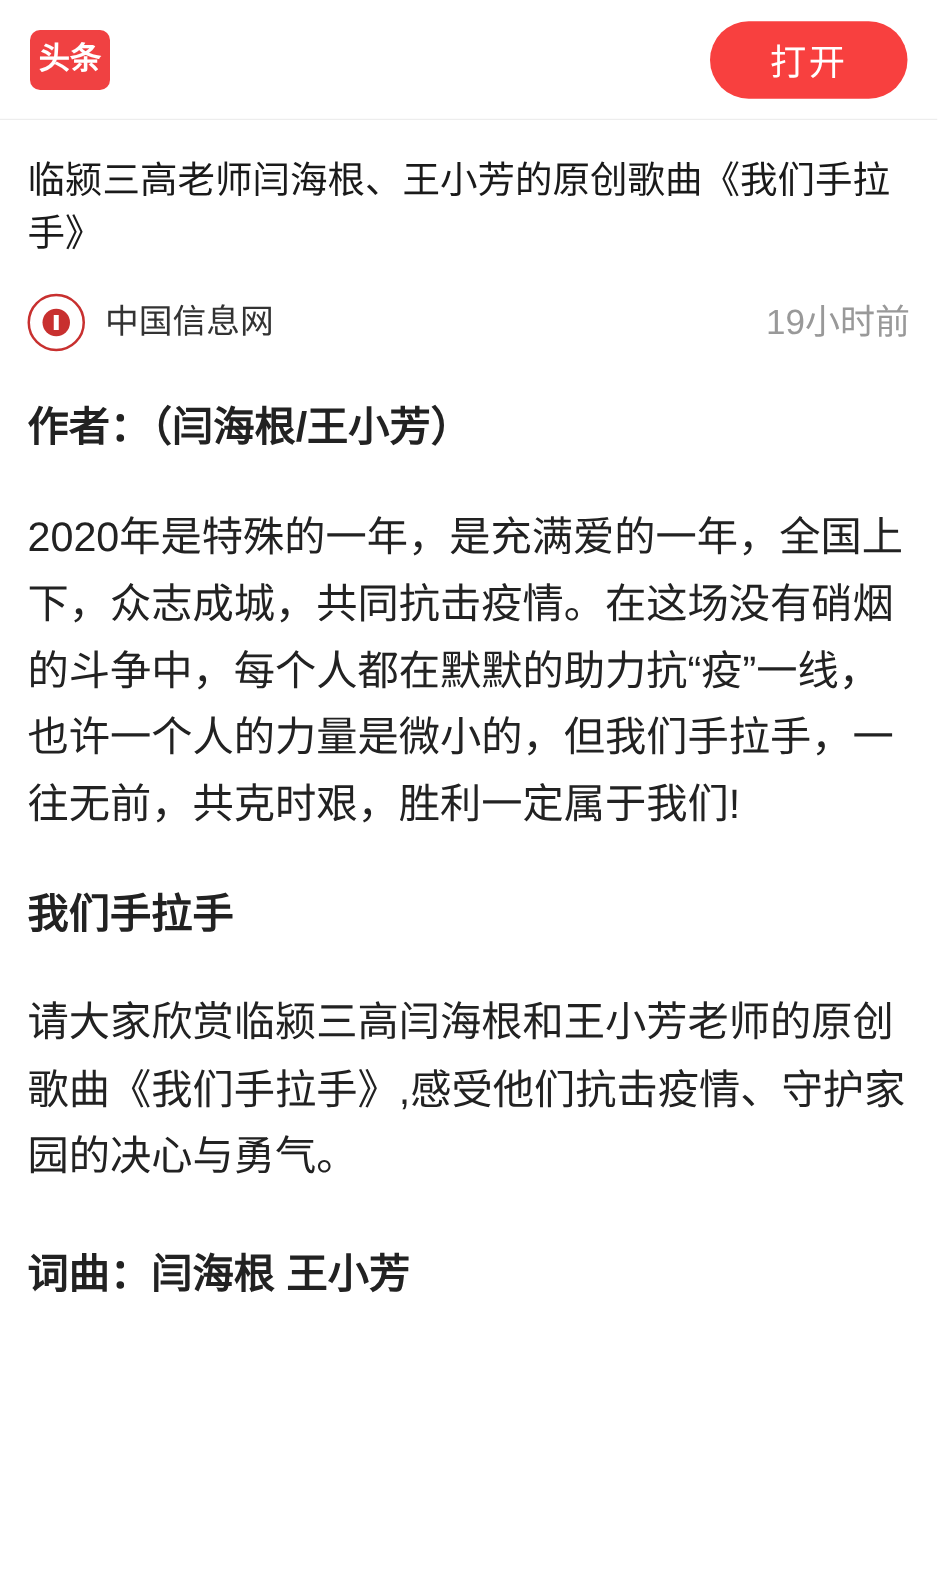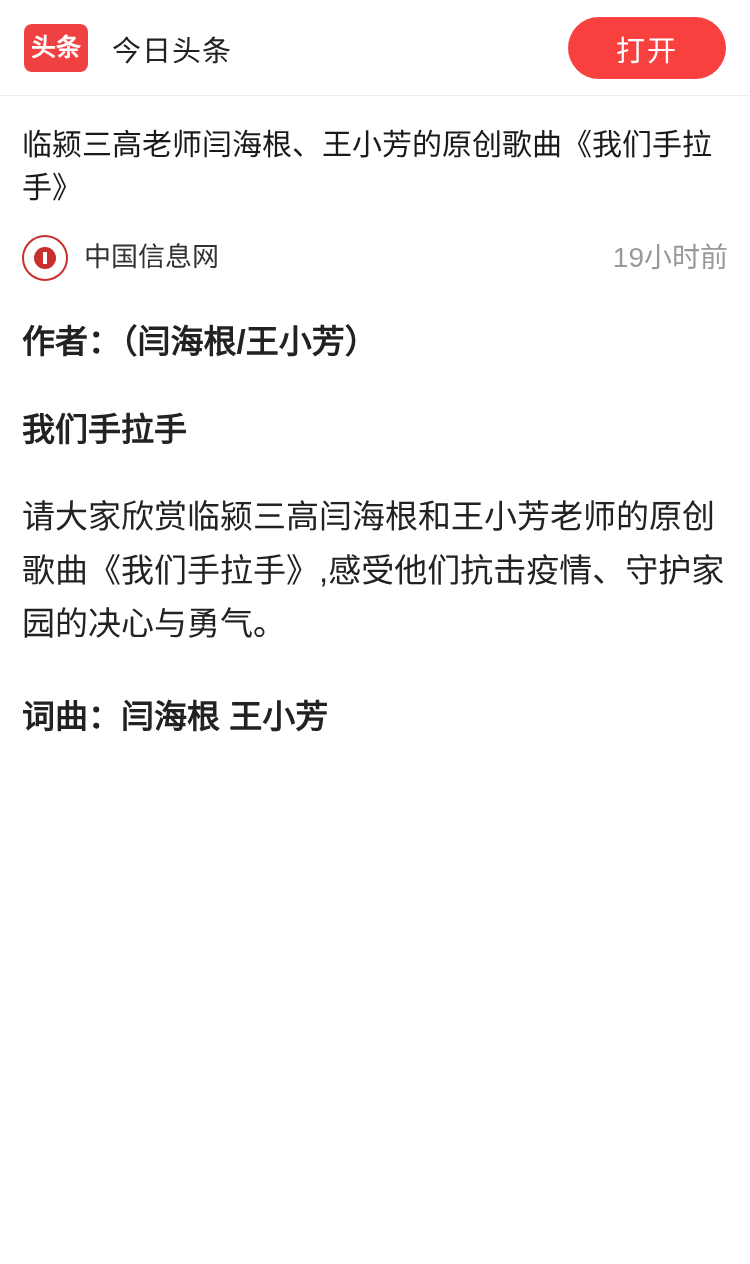--- a/index.html
+++ b/index.html
@@ -50,21 +50,21 @@
   }
   .spacer { flex: 1 1 auto; }
   .open-btn {
     width: 158px;
     height: 62px;
     border: none;
     border-radius: 31px;
     background: #f8403f;
     color: #ffffff;
     font-size: 29px;
-    font-family: Liberation Sans, sans-serif;
+    font-family: Liberation Mono, monospace;
     letter-spacing: 2px;
     cursor: pointer;
     padding: 0;
   }
 
   
   .article {
     padding: 28px 22px 0 22px;
     box-sizing: border-box;
   }
@@ -135,33 +135,33 @@
   .p.bold {
     font-weight: 700;
   }
   .p.tight { margin-bottom: 40px; }
 </style>
 </head>
 <body>
 
 <div class="appbar">
   <div class="logo">头条</div>
-  <div class="app-name">今日头条</div>
   <div class="spacer"></div>
   <button class="open-btn">打开</button>
 </div>
 
 <div class="article">
 
   <h1 class="headline">临颍三高老师闫海根、王小芳的原创歌曲《我们手拉手》</h1>
 
   <div class="byline">
     <div class="avatar"></div>
     <div class="source-name">中国信息网</div>
     <div class="timestamp">19小时前</div>
   </div>
 
   <p class="p bold">作者：（闫海根/王小芳）</p>
+  <p class="p">2020年是特殊的一年，是充满爱的一年，全国上下，众志成城，共同抗击疫情。在这场没有硝烟的斗争中，每个人都在默默的助力抗“疫”一线，也许一个人的力量是微小的，但我们手拉手，一往无前，共克时艰，胜利一定属于我们!</p>
   <p class="p bold">我们手拉手</p>
   <p class="p tight">请大家欣赏临颍三高闫海根和王小芳老师的原创歌曲《我们手拉手》,感受他们抗击疫情、守护家园的决心与勇气。</p>
   <p class="p bold">词曲：闫海根 王小芳</p>
 
 </div>
 
 </body></html>

